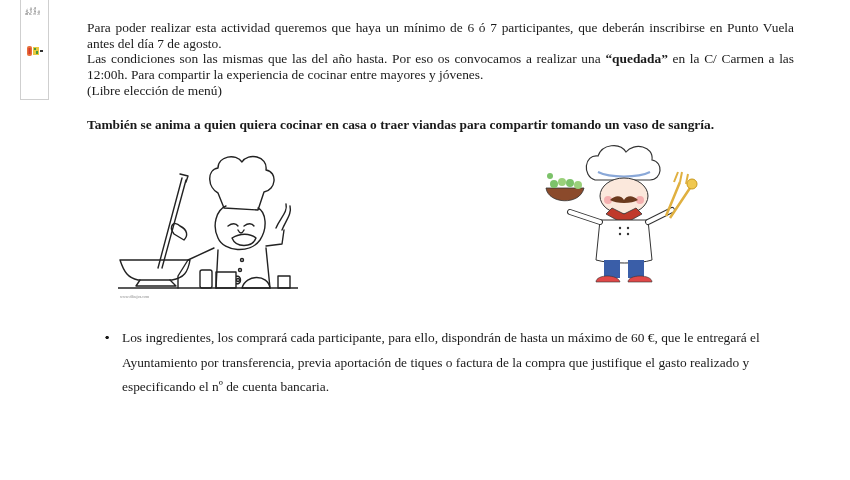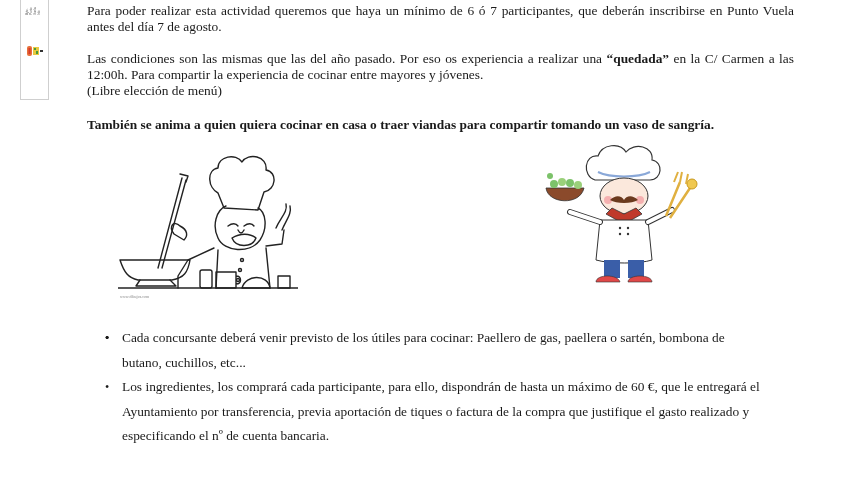--- a/index.html
+++ b/index.html
@@ -6,21 +6,21 @@
     body { width: 850px; height: 480px; overflow: hidden; position: relative;
            font-family: "Liberation Serif", "DejaVu Serif", serif; color: #1a1a1a; }
     .sidebar-box { position: absolute; left: 20px; top: -2px; width: 29px; height: 102px;
                    border: 1px solid #cfcfcf; box-sizing: border-box; background: #fff; }
     .sidebar-text { position: absolute; left: 5px; top: 2px; display: flex; gap: 1px; }
     .sidebar-text span { writing-mode: vertical-rl; transform: rotate(180deg);
                          font-family: "Liberation Sans", sans-serif; font-size: 3px; color: #666; line-height: 3px; height: 14px; }
     .logo { position: absolute; left: 5px; top: 46px; width: 20px; height: 12px; }
     .page { position: absolute; left: 87px; top: 0; width: 710px; font-size: 13.4px; line-height: 16px; }
     p { margin: 0; text-align: justify; }
-    .p1 { position: absolute; top: 3px; left: 0; width: 707px; }
+    .p1 { position: absolute; top: 20px; left: 0; width: 707px; }
     .p2 { position: absolute; top: 51px; left: 0; width: 707px; }
     .p3 { position: absolute; top: 117px; left: 0; width: 707px; font-weight: bold; }
     .bullets { position: absolute; left: 87px; top: 326px; width: 680px; font-size: 13.4px; line-height: 24.5px; margin: 0; padding: 0; list-style: none; }
     .bullets li { position: relative; padding-left: 35px; }
     .bullets li .dot { position: absolute; left: 18px; top: 0; font-size: 12px; }
     .chef1 { position: absolute; left: 118px; top: 148px; width: 180px; height: 155px; }
     .chef2 { position: absolute; left: 540px; top: 142px; width: 160px; height: 150px; }
     b { font-weight: bold; margin-top: 28px; }
   </style>
 </head>
@@ -39,21 +39,21 @@
     <rect x="7" y="2" width="6" height="8" fill="#e8c840"></rect>
     <rect x="8" y="3" width="2" height="2" fill="#4a9a3a"></rect>
     <rect x="10" y="6" width="2" height="3" fill="#4a9a3a"></rect>
     <rect x="14" y="5" width="3" height="2" fill="#333"></rect>
   </svg>
 </div>
 
 <div class="page">
   <p class="p1">Para poder realizar esta actividad queremos que haya un mínimo de 6 ó 7 participantes, que deberán inscribirse en Punto Vuela antes del día 7 de agosto.</p>
   <p class="p2">
-    <span>Las condiciones son las mismas que las del año pasado. Por eso os experiencia a realizar una </span><b>“quedada”</b><span> en la C/ Carmen a las 12:00h. Para compartir la experiencia de cocinar entre mayores y jóvenes.</span><br>
+    <span>Las condiciones son las mismas que las del año hasta. Por eso os convocamos a realizar una </span><b>“quedada”</b><span> en la C/ Carmen a las 12:00h. Para compartir la experiencia de cocinar entre mayores y jóvenes.</span><br>
     <span>(Libre elección de menú)</span>
   </p>
   <p class="p3">También se anima a quien quiera cocinar en casa o traer viandas para compartir tomando un vaso de sangría.</p>
 </div>
 
 <svg class="chef1" viewBox="0 0 180 155" fill="none" stroke="#222" stroke-width="1.4" stroke-linecap="round" stroke-linejoin="round">
   <path d="M100 45 C90 40 88 22 100 20 C100 8 118 5 124 14 C130 4 150 8 148 22 C160 24 158 42 146 44 L140 62 L106 60 Z"></path>
   <path d="M108 58 C98 62 94 78 100 90 C106 104 132 106 142 92 C150 80 148 64 140 60"></path>
   <path d="M110 78 c4 -3 8 -3 10 0 M126 78 c4 -3 8 -3 10 0"></path>
   <path d="M114 90 c8 -5 18 -5 24 0 c-4 10 -20 10 -24 0 Z"></path>
@@ -100,15 +100,15 @@
   <circle cx="152" cy="42" r="5" fill="#f0c850" stroke="#c89a20"></circle>
   <path d="M134 40 L138 30 M140 40 L142 30 M146 42 L148 32" stroke="#e0b040" stroke-width="2"></path>
   <rect x="64" y="118" width="16" height="18" fill="#3a5ea8"></rect>
   <rect x="88" y="118" width="16" height="18" fill="#3a5ea8"></rect>
   <path d="M56 140 C56 132 78 132 80 140 Z M88 140 C88 132 112 132 112 140 Z" fill="#e04848" stroke="#333" stroke-width="0.6"></path>
 </svg>
 
 <ul class="bullets">
   <li><span class="dot">•</span></li>
   <li><span class="dot">•</span></li>
-  <li><span class="dot">•</span><span>Cada concursante deberá venir previsto de los útiles para cocinar: Paellero de gas, paellera o sartén, bombona de butano, cuchillos, etc...</span></li>
+  <li><span class="dot">•</span></li>
   <li><span class="dot">•</span><span>Los ingredientes, los comprará cada participante, para ello, dispondrán de hasta un máximo de 60 €, que le entregará el Ayuntamiento por transferencia, previa aportación de tiques o factura de la compra que justifique el gasto realizado y especificando el nº de cuenta bancaria.</span></li>
 </ul>
 
 </body></html>

